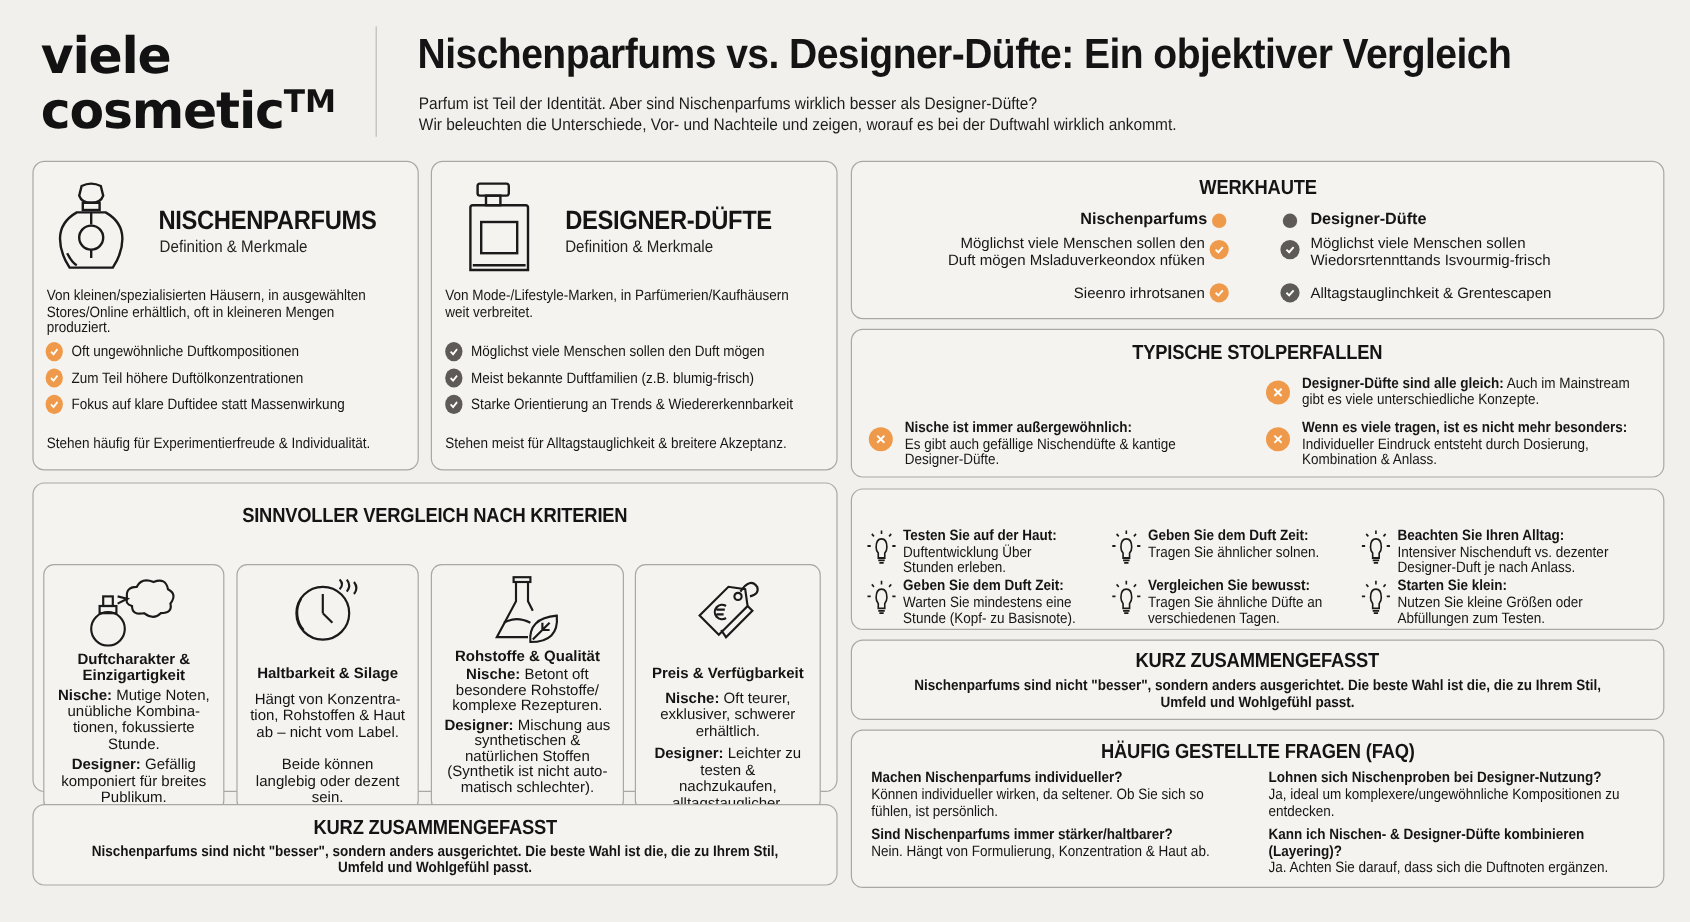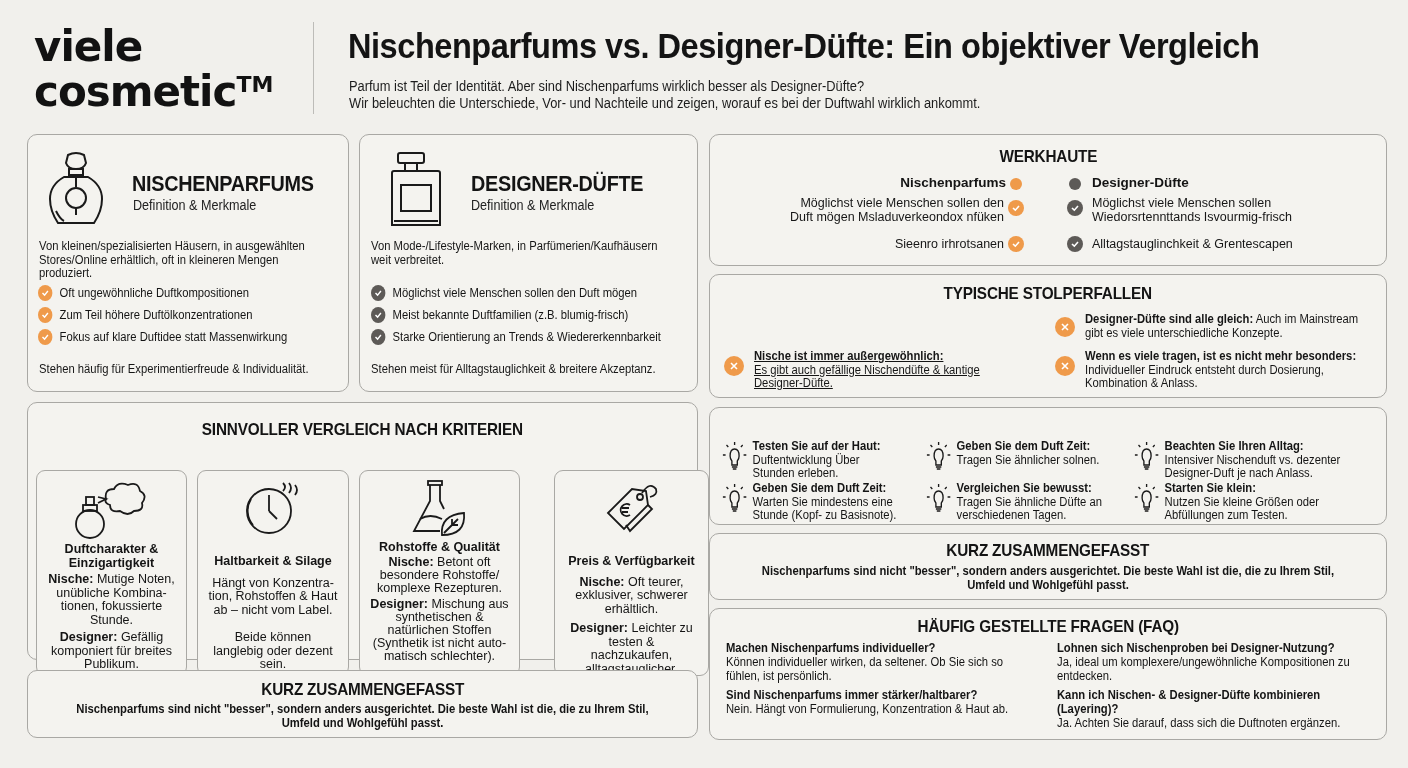--- a/index.html
+++ b/index.html
@@ -19,21 +19,21 @@
   }
   .logo {
     left: 34px; top: 28px;
     font-family: "DejaVu Sans", sans-serif;
     font-weight: bold;
     font-size: 42px;
     line-height: 38px;
     letter-spacing: -1px;
     color: #121212;
   }
-  .logo sup { font-size: 22px; vertical-align: 14px; letter-spacing: 0; }
+  .logo sup { font-size: 26px; vertical-align: 14px; letter-spacing: 0; }
   .vdivider { left: 313px; top: 22px; width: 1px; height: 92px; background: #bdbcb8; }
   .main-title {
     left: 348px; top: 26px;
     font-size: 35px; font-weight: bold; letter-spacing: -0.5px;
     font-family: "Liberation Sans", sans-serif;
     transform: scaleX(0.93); transform-origin: left top;
     white-space: nowrap;
   }
   .subtitle {
     left: 349px; top: 78px;
@@ -222,21 +222,21 @@
       <path d="M34 54 L48 40 M42 46 L42 40 M42 46 L48 46"></path>
     </svg>
   </div>
   <div class="body" style="top:70px; line-height:13px;">
     <div class="t" style="margin-bottom:2px;">Rohstoffe &amp; Qualität</div>
     <p style="padding:0 10px; margin-bottom:3px;"><span class="b">Nische:</span> <span>Betont oft besondere Rohstoffe/ komplexe Rezepturen.</span></p>
     <p style="padding:0 4px;"><span class="b">Designer:</span> <span>Mischung aus synthetischen &amp; natürlichen Stoffen (Synthetik ist nicht auto-matisch schlechter).</span></p>
   </div>
 </div>
 
-<div class="crit" style="left:554px; width:155px;text-decoration:underline;">
+<div class="crit" style="left:529px; width:155px;text-decoration:underline;">
   <div class="icon">
     <svg width="60" height="58" viewBox="0 0 60 58" fill="none" stroke="#1a1a1a" stroke-width="1.8">
       <path d="M6 34 L30 10 L44 12 L46 26 L22 50 Z"></path>
       <path d="M24 46 L28 52 L50 30 L46 26"></path>
       <circle cx="38" cy="18" r="3"></circle>
       <path d="M40 14 Q48 2 54 10 Q56 16 48 18"></path>
       <path d="M28 26 A6 6 0 1 0 28 36 M20 29 L27 29 M20 33 L26 33"></path>
     </svg>
   </div>
   <div class="body" style="top:84px;">
@@ -302,21 +302,21 @@
     <div class="xcirc" style="margin-top:4px;">
         <svg width="10" height="10" viewBox="0 0 10 10">
           <path d="M2 2 L8 8 M8 2 L2 8" stroke="#fff" stroke-width="1.6"></path>
         </svg>
       </div>
     <div class="txt cond">
         <div><span class="b">Designer-Düfte sind alle gleich:</span><span> Auch im Mainstream</span></div>
         <div>gibt es viele unterschiedliche Konzepte.</div>
       </div>
   </div>
-  <div class="abs" style="left:14px; top:75px; display:flex; gap:10px;text-decoration:underline;">
+  <div class="abs" style="left:14px; top:75px; display:flex; gap:10px;">
     <div class="xcirc" style="margin-top:6px;">
         <svg width="10" height="10" viewBox="0 0 10 10">
           <path d="M2 2 L8 8 M8 2 L2 8" stroke="#fff" stroke-width="1.6"></path>
         </svg>
       </div>
     <div class="txt cond">
         <div class="b">Nische ist immer außergewöhnlich:</div>
         <div>Es gibt auch gefällige Nischendüfte &amp; kantige</div>
         <div>Designer-Düfte.</div>
       </div>

